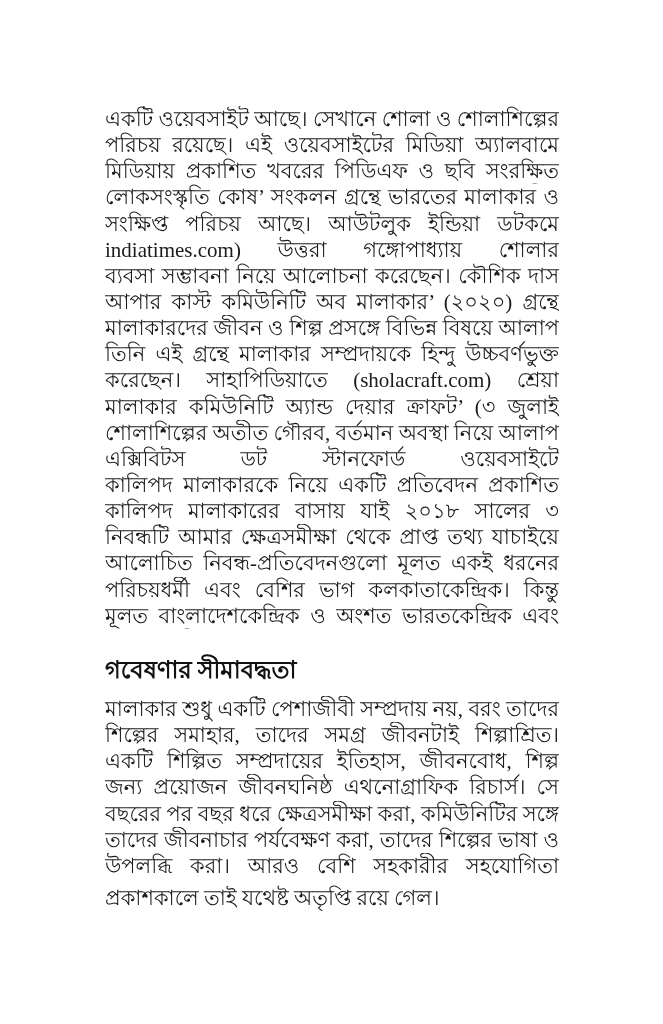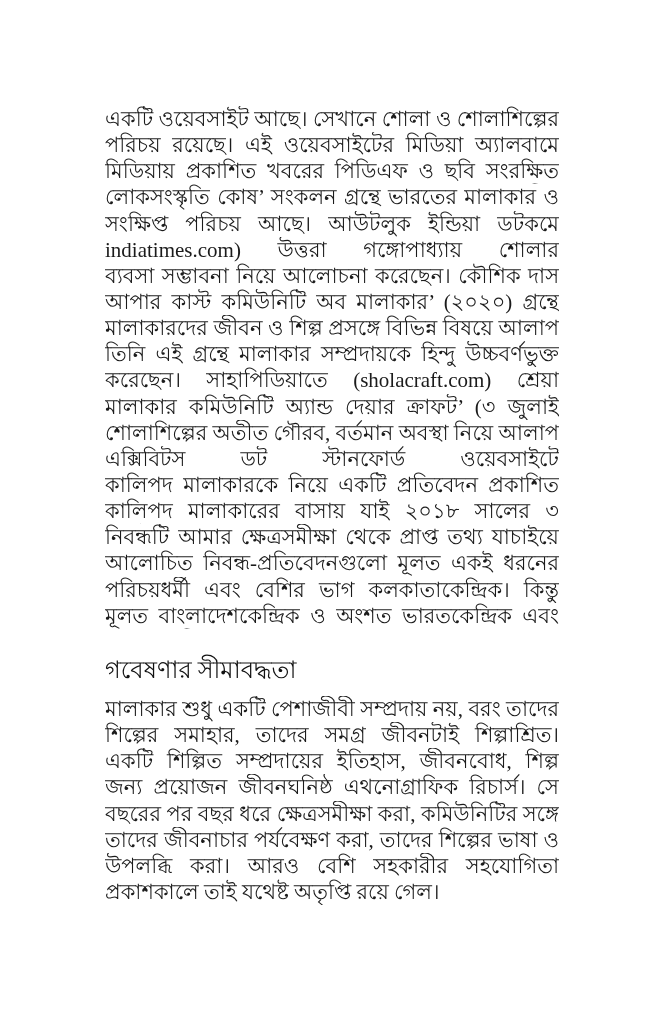--- a/index.html
+++ b/index.html
@@ -27,30 +27,31 @@
     line-height: 26.15px;
     font-size: 21px;
     color: #1b1b1b;
     text-align: justify;
     text-align-last: justify;
     overflow: hidden;
   }
   .bline.lastline {
     text-align: left;
     text-align-last: left;
+    margin-top: 6px;
   }
   .heading {
     position: absolute;
     left: 105px;
     top: 654px;
     width: 454px;
     margin: 0;
     font-size: 24px;
     line-height: 32px;
-    font-weight: 400;
+    font-weight: 700;
     color: #111111;
   }
   .footer {
     position: absolute;
     left: 105px;
     top: 922px;
     width: 454px;
     font-size: 17px;
     line-height: 24px;
     color: #8a8a8a;

